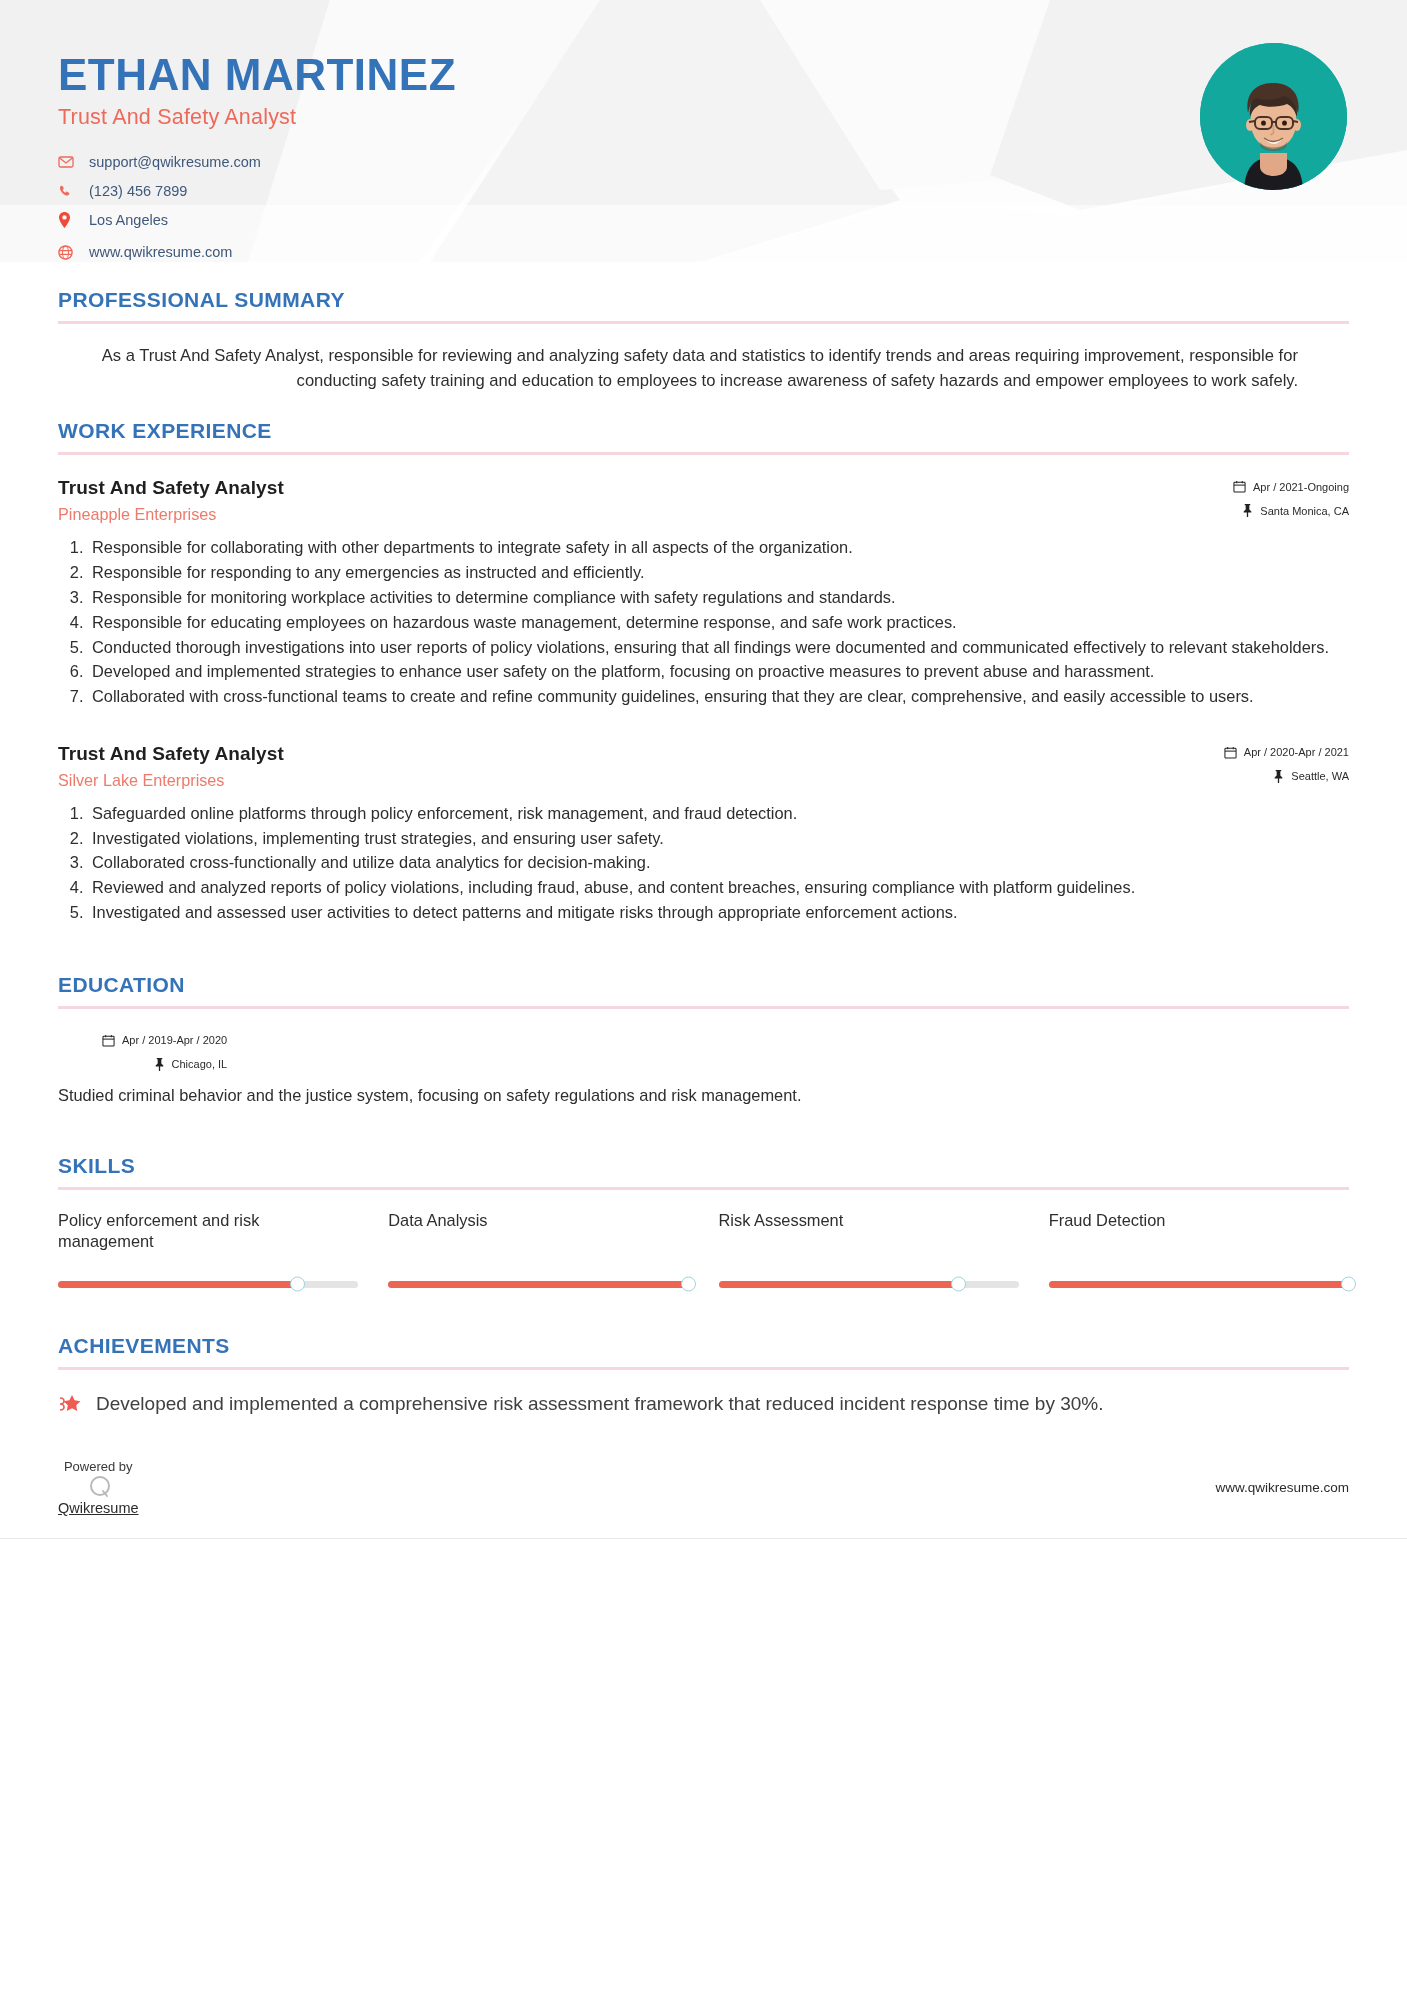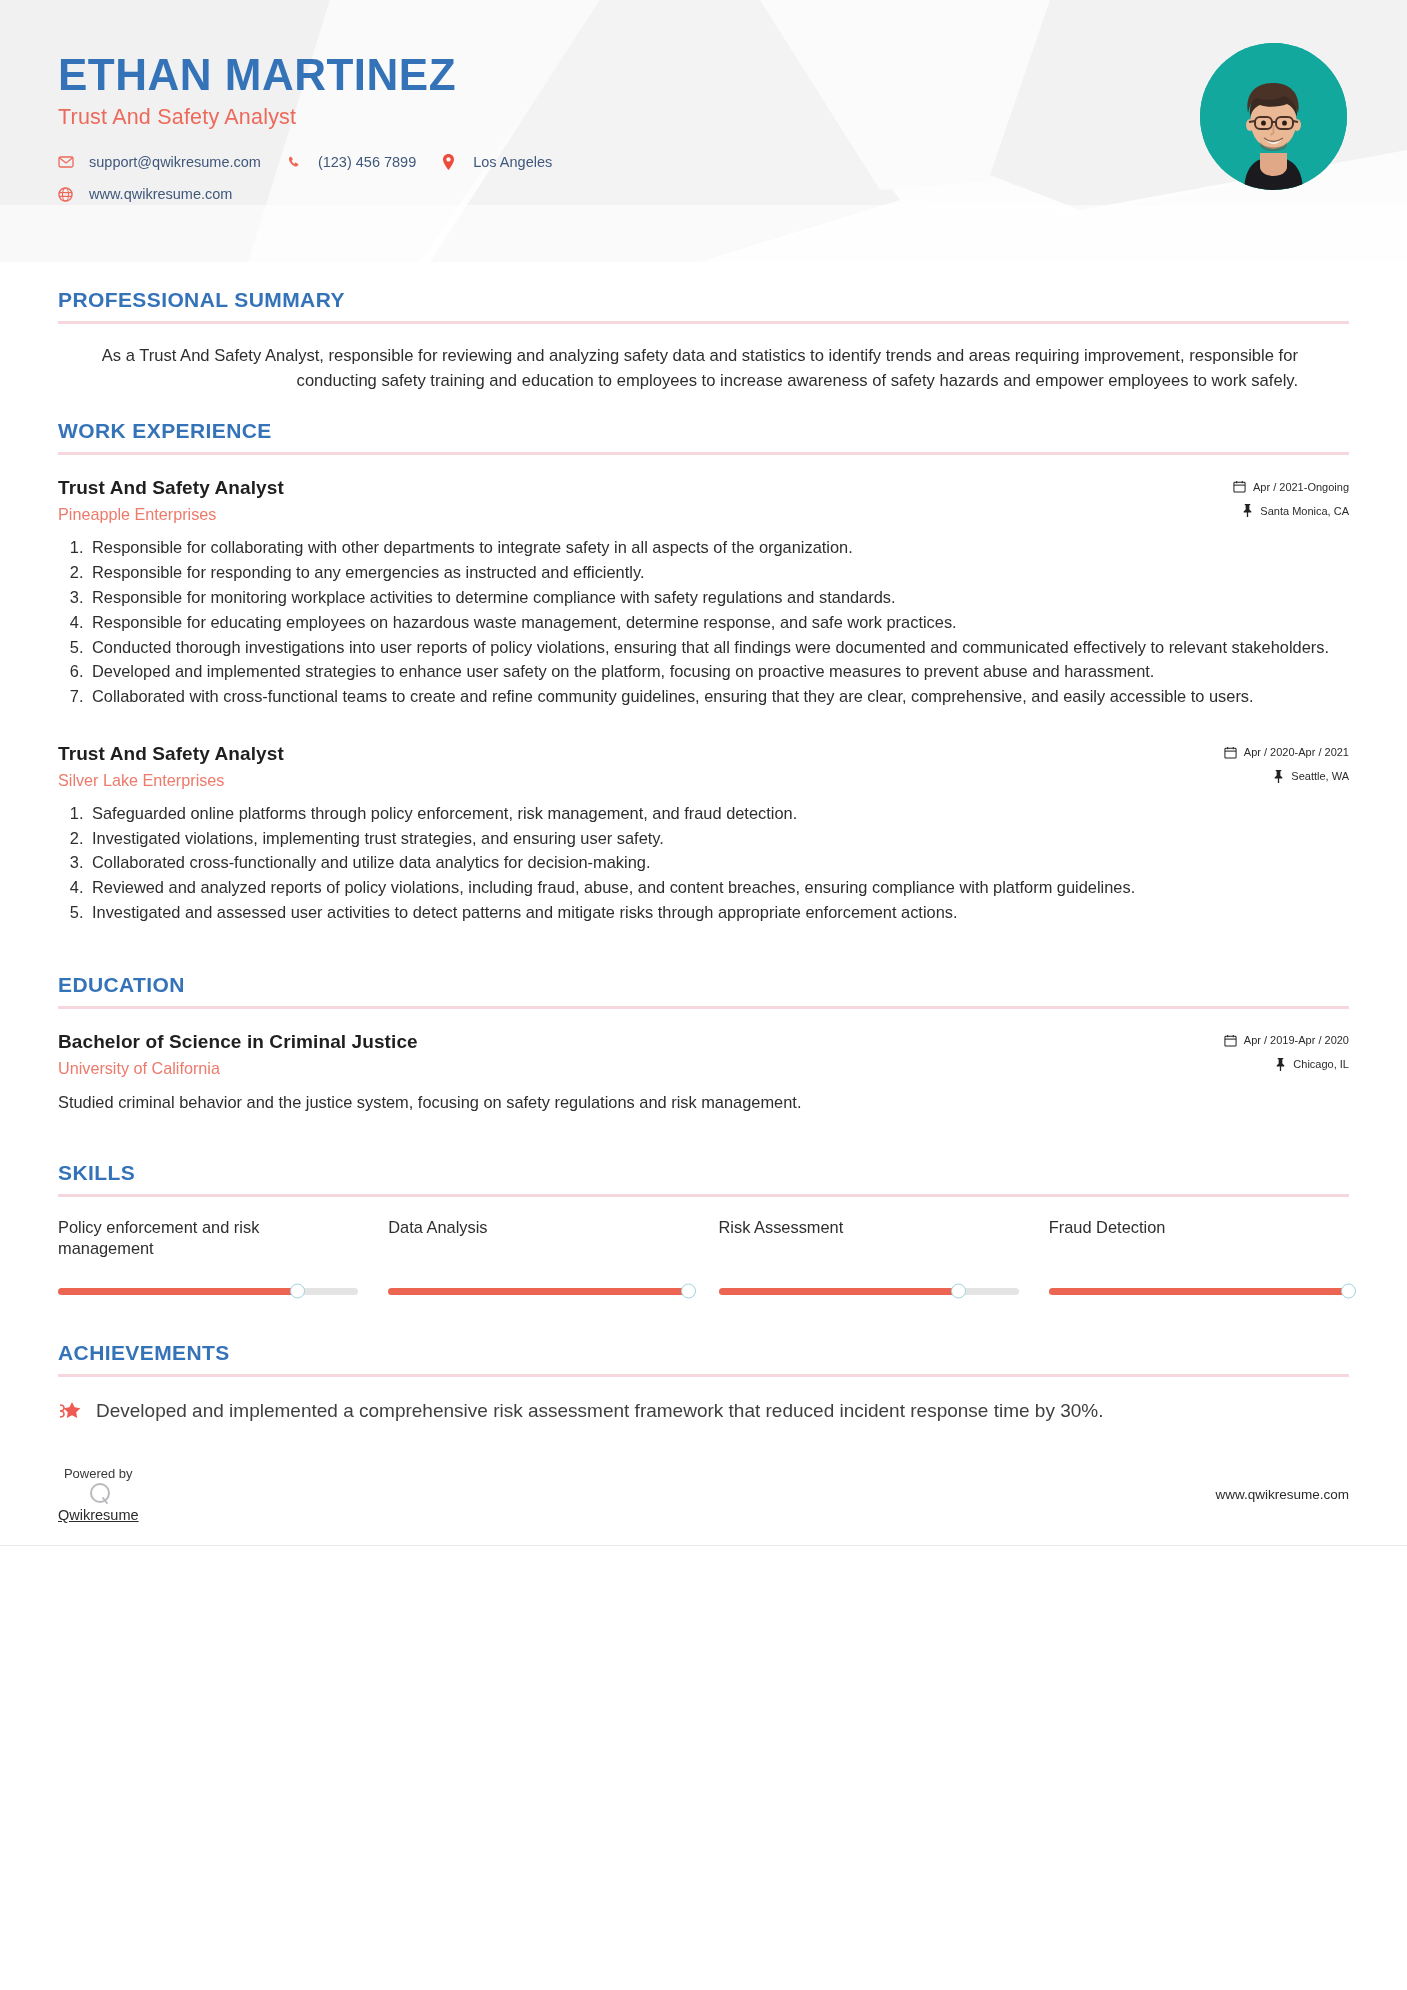--- a/index.html
+++ b/index.html
@@ -46,21 +46,22 @@
     font-size: 21.5px;
     color: #ed6a5a;
     font-weight: 400;
     letter-spacing: .2px;
   }
 
   .contact-row {
     display: flex;
     align-items: flex-start;
     margin-top: 24px;
-    gap: 0;
+    gap: 13px;
+    flex-direction: column;
   }
   .contact-row.second { margin-top: 16px; }
 
   .contact-item {
     display: flex;
     align-items: center;
     font-size: 14.5px;
     color: #3f587a;
     margin-right: 26px;
     white-space: nowrap;
@@ -451,24 +452,20 @@
         </ol>
       </div>
     </div>
 
     <div class="section" style="margin-top:48px">
       <div class="section-title">EDUCATION</div>
       <div class="section-rule"></div>
 
       <div class="entry">
         <div class="entry-head">
-          <div class="entry-left">
-            <div class="entry-title">Bachelor of Science in Criminal Justice</div>
-            <div class="entry-org">University of California</div>
-          </div>
           <div class="entry-right">
             <div class="meta-line">
               <span class="ic">
                 <svg width="13" height="13" viewBox="0 0 14 14">
                     <rect x="1" y="2.5" width="12" height="10.5" rx="1" fill="none" stroke="#222" stroke-width="1.1"></rect>
                     <path d="M1 5.5h12" stroke="#222" stroke-width="1.1"></path>
                     <path d="M4 1v2.6M10 1v2.6" stroke="#222" stroke-width="1.1"></path>
                   </svg>
               </span>
               <span>Apr / 2019-Apr / 2020</span>

